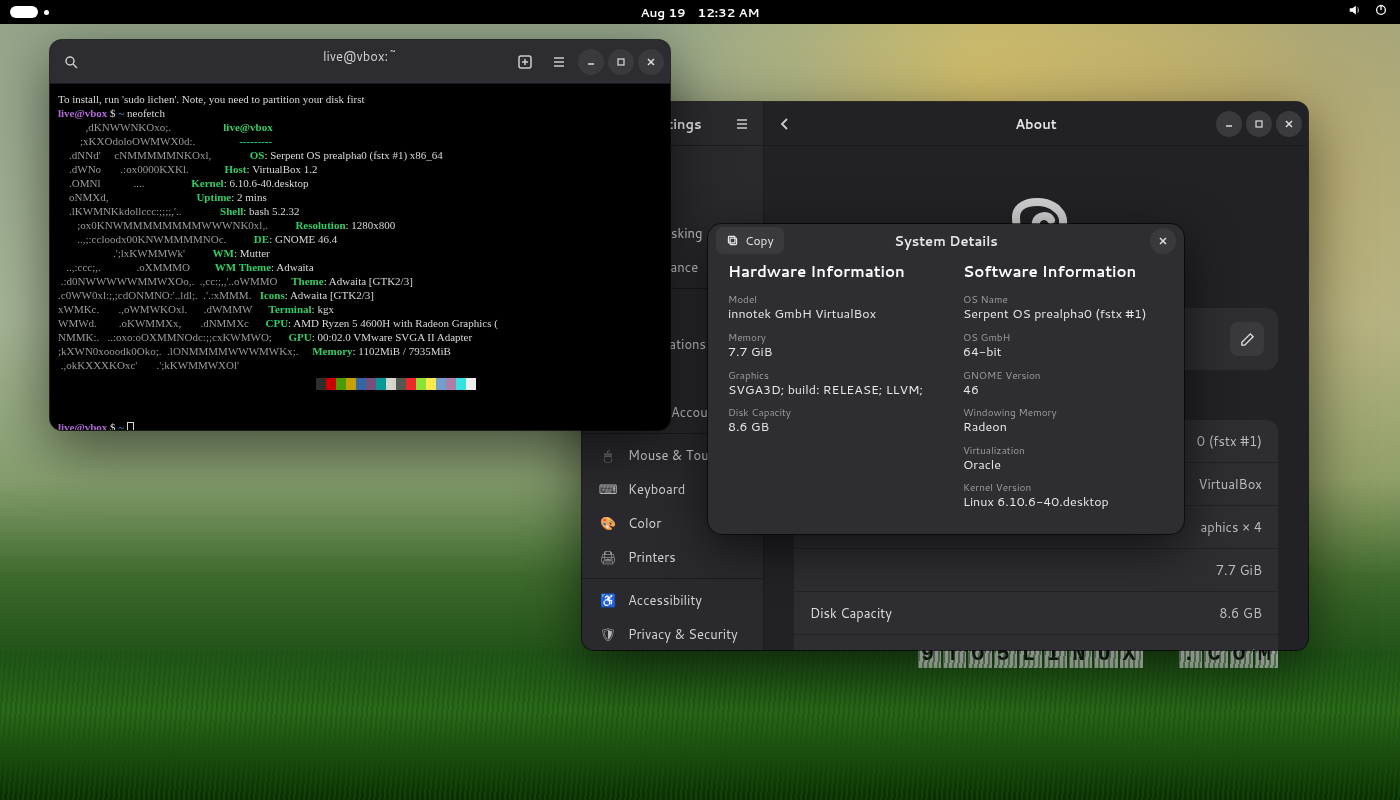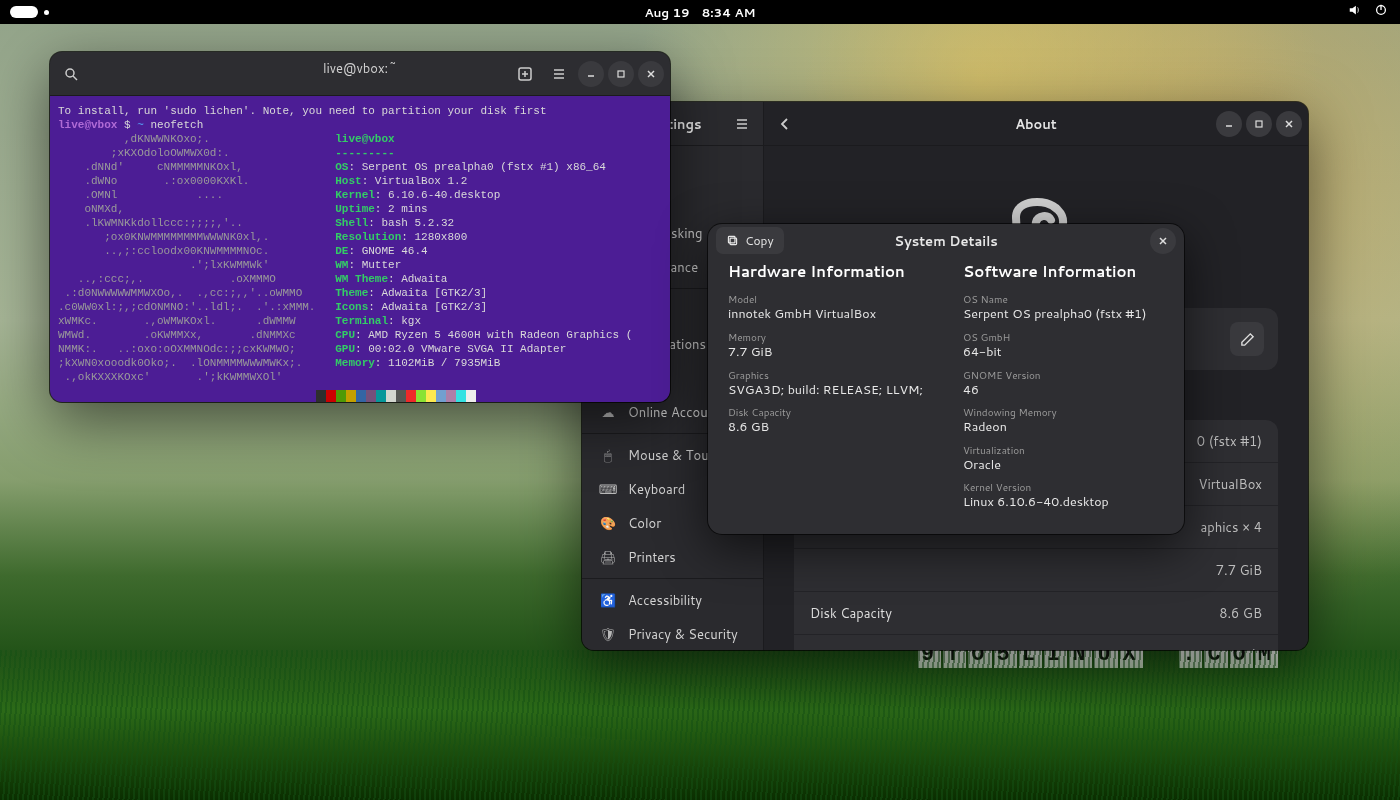--- a/index.html
+++ b/index.html
@@ -33,23 +33,23 @@
   .window { position:absolute; background:#222226; border-radius:12px; box-shadow:0 18px 60px rgba(0,0,0,0.55), 0 0 0 1px rgba(0,0,0,0.7); overflow:hidden;}
   .headerbar { display:flex; align-items:center; height:44px; background:#2a2a2e; border-bottom:1px solid #1b1b1e; padding:0 6px; gap:4px; position:relative;}
   .hbtn { width:30px; height:30px; border-radius:6px; display:flex; align-items:center; justify-content:center; color:#ccc; }
   .hbtn svg { width:16px; height:16px; }
   .win-controls { display:flex; gap:4px; }
   .win-controls .ctl { width:26px; height:26px; border-radius:50%; background:#3a3a3e; display:flex; align-items:center; justify-content:center; color:#ddd;}
   .title-c { position:absolute; left:50%; transform:translateX(-50%); color:#cfcfcf; font-size:13px; text-align:center; line-height:1.1;}
   .title-c .sub { font-size:10px; color:#888; }
 
   
-  #terminal { left:50px; top:52px; width:620px; height:350px; background:#1c1c1f; z-index:3;}
+  #terminal { left:50px; top:40px; width:620px; height:390px; background:#1c1c1f; z-index:3;}
   #terminal .headerbar { background:#2d2d31; }
-  .term-body { padding:8px 8px 8px 8px; font-family: Liberation Mono, monospace; font-size:11px; line-height:14px; color:#d9d9d9; white-space:pre; background:#4c1d95; height:calc(100% - 44px); overflow:hidden;}
+  .term-body { padding:8px 8px 8px 8px; font-family: Liberation Serif, serif; font-size:11px; line-height:14px; color:#d9d9d9; white-space:pre; background:#000000; height:calc(100% - 44px); overflow:hidden;}
   .c-green{color:#33cc66;font-weight:bold;}
   .c-purple{color:#b06bd6;font-weight:bold;}
   .c-blue{color:#55aaff;}
   .c-dim{color:#9a9a9a;}
   .cursor { display:inline-block; width:7px; height:12px; border:1px solid #d9d9d9; vertical-align:middle;}
   .palette { display:flex; margin-top:4px;}
   .palette span{ width:10px; height:12px; display:inline-block;}
 
   
   #settings { left:582px; top:102px; width:726px; height:548px; z-index:2; display:flex; flex-direction:column;}
@@ -93,21 +93,21 @@
 </head>
 <body>
 
 <div class="topbar">
   <div class="left">
     <span class="pill"></span>
     <span class="pill-dot"></span>
   </div>
   <div class="center">
     <span>Aug 19</span>
-    <span>8:34 AM</span>
+    <span>12:32 AM</span>
   </div>
   <div class="right">
     <span><svg viewBox="0 0 16 16" fill="white">
           <rect x="1" y="10" width="3" height="5"></rect>
           <rect x="6" y="6" width="3" height="9"></rect>
           <rect x="11" y="2" width="3" height="13"></rect>
         </svg></span>
     <span><svg width="14" height="14" viewBox="0 0 16 16" fill="white">
           <path d="M2 6v4h3l4 3V3L5 6z"></path>
           <path d="M11 5c1 1 1 5 0 6" stroke="white" fill="none"></path>

